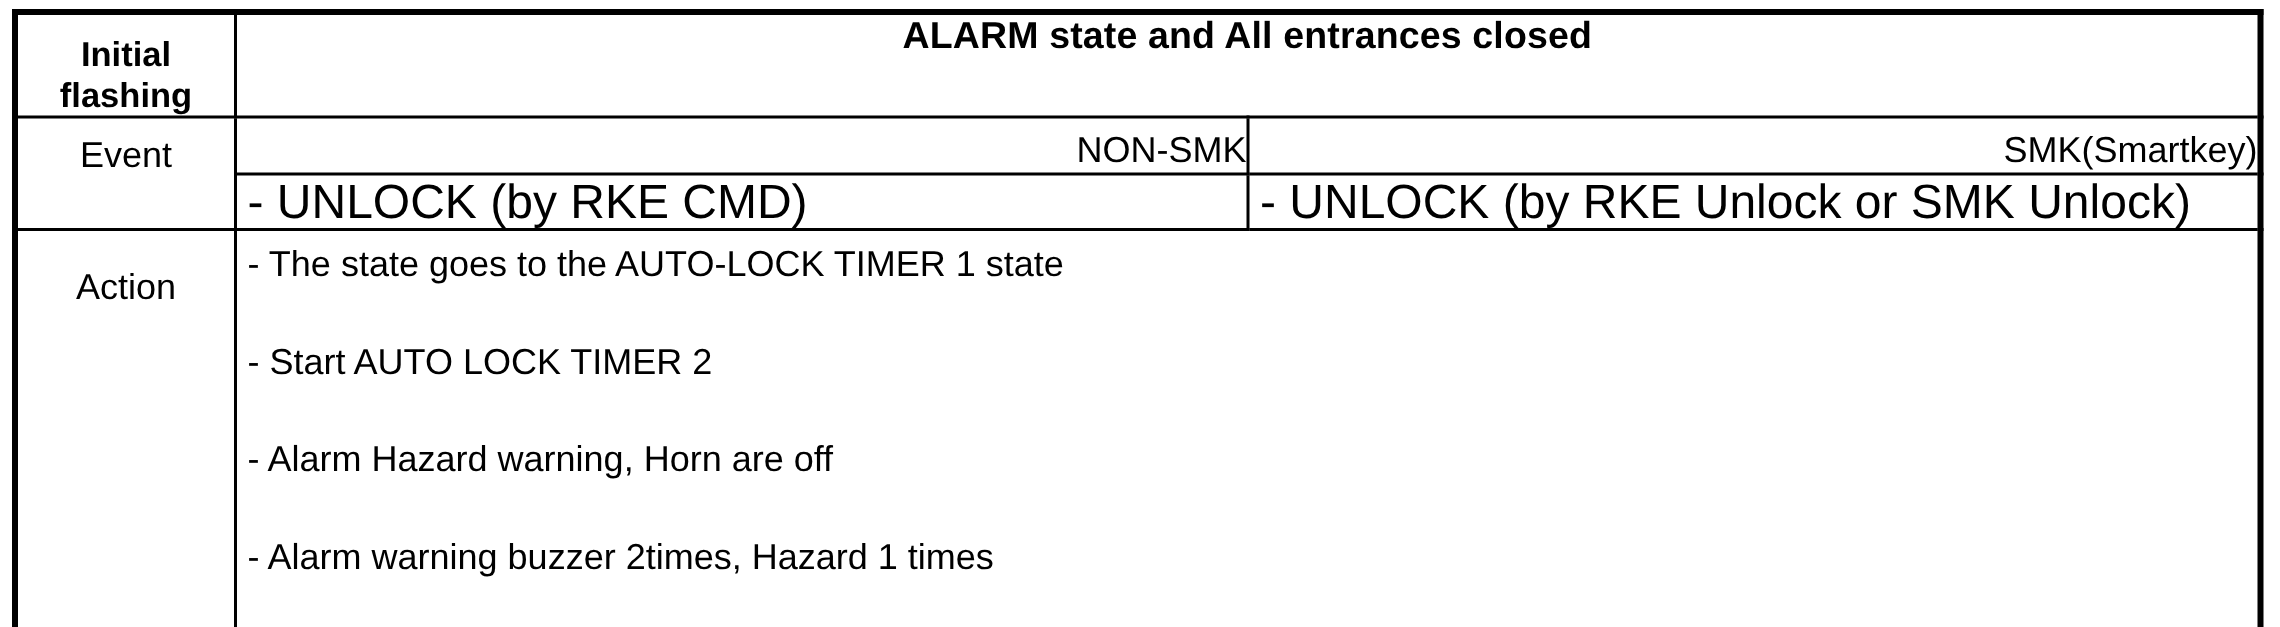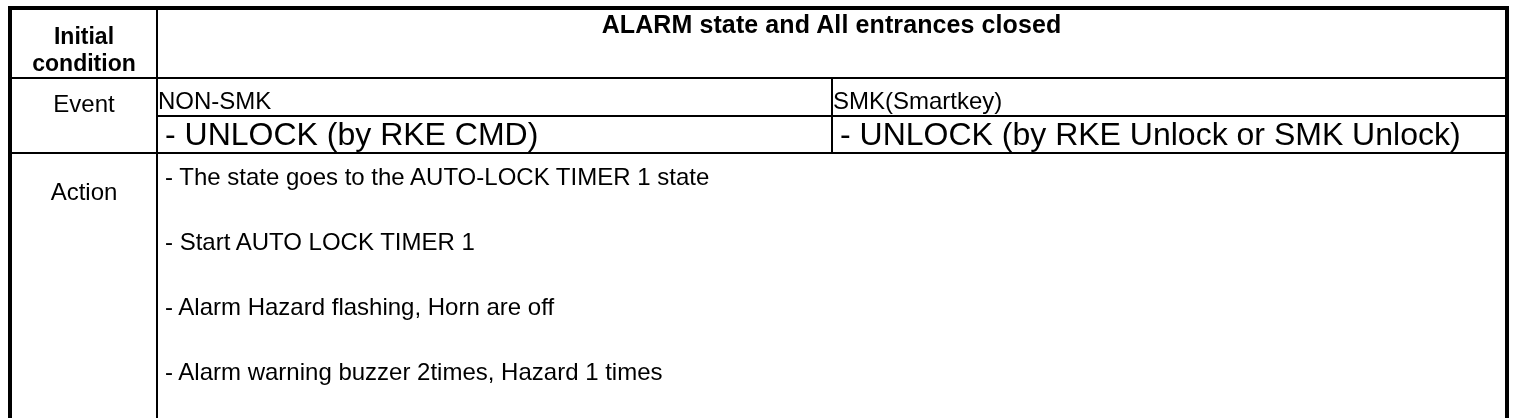--- a/index.html
+++ b/index.html
@@ -80,21 +80,21 @@
     display: block;
     font-weight: bold;
     font-size: 25px;
     line-height: 1.1;
     padding: 1px;
     letter-spacing: 0.1px;
   }
 
   
   .subhead-cell {
-    text-align: left;
+    text-align: right;
     vertical-align: top;
   }
   .subhead-text {
     display: block;
     font-size: 24px;
     line-height: 1.1;
     padding-top: 9px;
   }
 
   
@@ -135,21 +135,21 @@
   <table class="spec-table">
     <colgroup>
       <col class="c-label">
       <col class="c-left">
       <col class="c-right">
     </colgroup>
     <tbody>
 
       <tr>
         <td class="label-cell">
-          <span class="label-bold"><span>Initial</span><br><span>condition</span></span>
+          <span class="label-bold"><span>Initial</span><br><span>flashing</span></span>
         </td>
         <td class="banner-cell" colspan="2">
           <span class="banner-text">ALARM state and All entrances closed</span>
         </td>
       </tr>
 
       <tr>
         <td class="label-cell" rowspan="2">
           <span class="label-plain">Event</span>
         </td>
@@ -170,22 +170,22 @@
         </td>
       </tr>
 
       <tr>
         <td class="label-cell">
           <span class="label-plain action">Action</span>
         </td>
         <td class="action-cell" colspan="2">
           <span class="action-list">
             <span class="action-item">- The state goes to the AUTO-LOCK TIMER 1 state</span>
-            <span class="action-item">- Start AUTO LOCK TIMER 1</span>
-            <span class="action-item">- Alarm Hazard flashing, Horn are off</span>
+            <span class="action-item">- Start AUTO LOCK TIMER 2</span>
+            <span class="action-item">- Alarm Hazard warning, Horn are off</span>
             <span class="action-item">- Alarm warning buzzer 2times, Hazard 1 times</span>
           </span>
         </td>
       </tr>
 
     </tbody>
   </table>
 
 </div>
 

